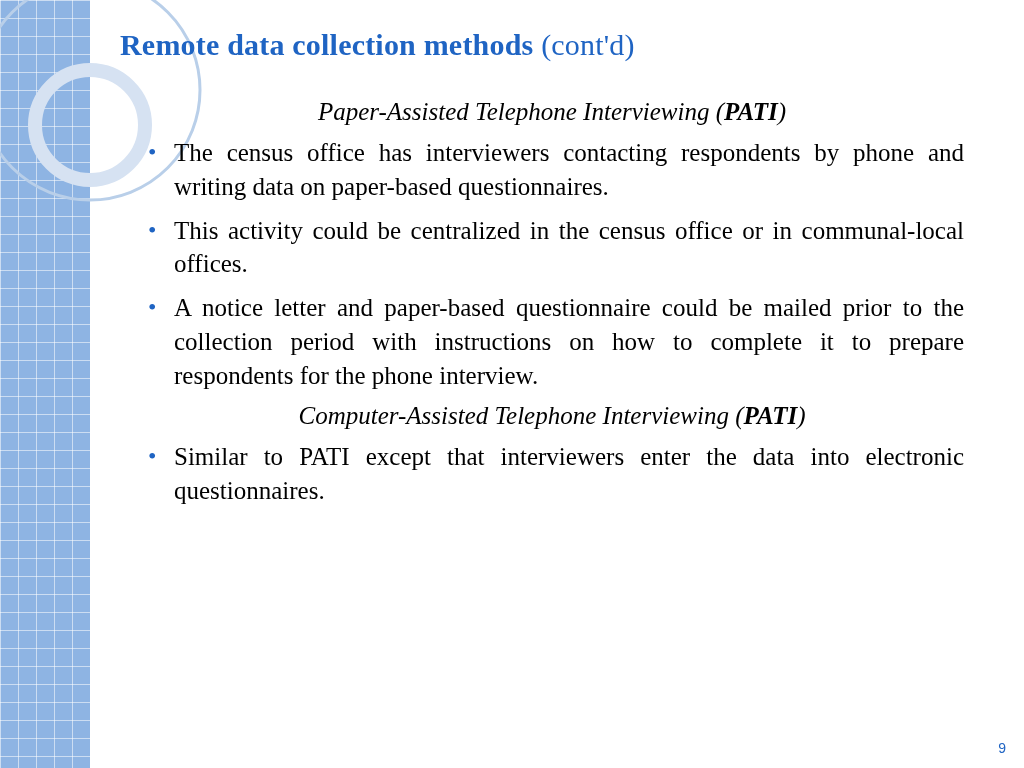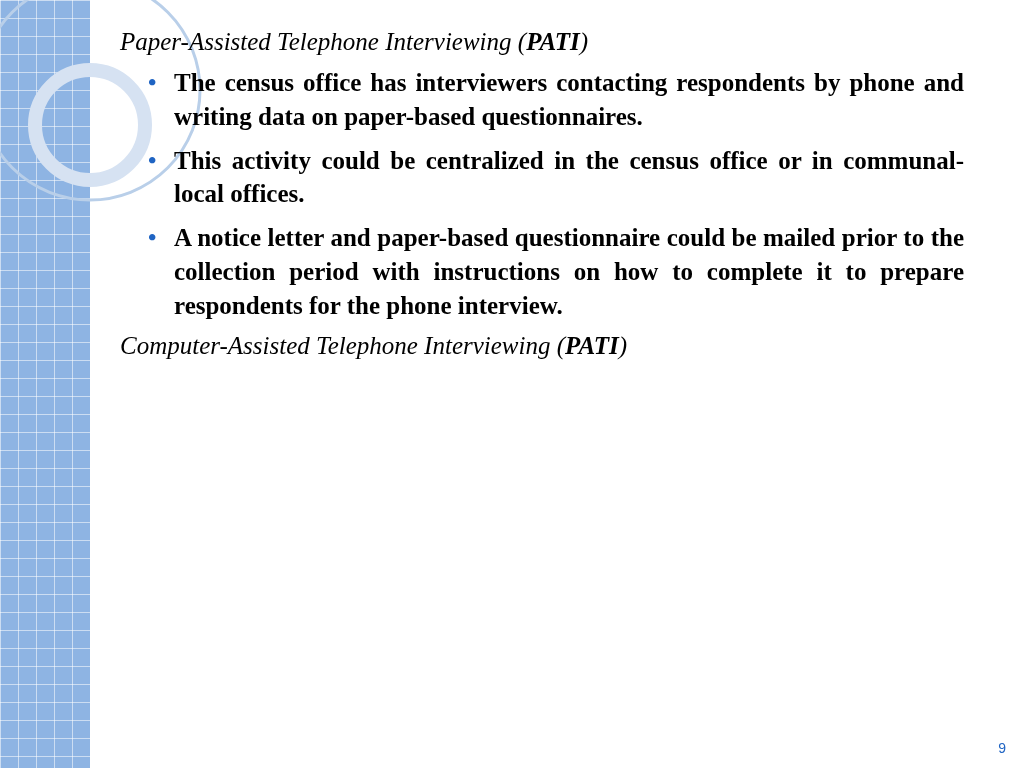--- a/index.html
+++ b/index.html
@@ -50,29 +50,29 @@
       letter-spacing: 0.2px;
     }
     .title .contd {
       font-weight: normal;
     }
     .subhead {
       font-size: 25px;
       font-style: italic;
       color: #000;
       margin-bottom: 10px;
+      text-align: center;
     }
     .subhead .acro {
       font-weight: bold;
     }
     ul.bullets {
       list-style: none;
       margin-left: 28px;
       margin-right: 20px;
-      font-weight: bold;
     }
     ul.bullets li {
       position: relative;
       font-size: 25px;
       color: #000;
       line-height: 1.35;
       text-align: justify;
       margin-bottom: 10px;
       padding-left: 26px;
     }
@@ -100,28 +100,34 @@
 <div class="sidebar">
   <div class="grid-pattern"></div>
 </div>
 
 <svg class="ring-decor" viewBox="0 0 260 260">
   <circle cx="130" cy="130" r="110" fill="none" stroke="#b9cfe9" stroke-width="3"></circle>
   <circle cx="130" cy="165" r="55" fill="none" stroke="#d6e2f2" stroke-width="14"></circle>
 </svg>
 
 <div class="content">
+  <div class="title">
+    <span>Remote data collection methods </span><span class="contd">(cont'd)</span>
+  </div>
 
   <div class="subhead">
     <span>Paper-Assisted Telephone Interviewing (</span><span class="acro">PATI</span><span>)</span>
   </div>
   <ul class="bullets">
     <li>The census office has interviewers contacting respondents by phone and writing data on paper-based questionnaires.</li>
     <li>This activity could be centralized in the census office or in communal-local offices.</li>
     <li>A notice letter and paper-based questionnaire could be mailed prior to the collection period with instructions on how to complete it to prepare respondents for the phone interview.</li>
   </ul>
 
   <div class="subhead">
     <span>Computer-Assisted Telephone Interviewing (</span><span class="acro">PATI</span><span>)</span>
   </div>
+  <ul class="bullets">
+    <li>Similar to PATI except that interviewers enter the data into electronic questionnaires.</li>
+  </ul>
 </div>
 
 <div class="page-num">9</div>
 
 </body></html>

